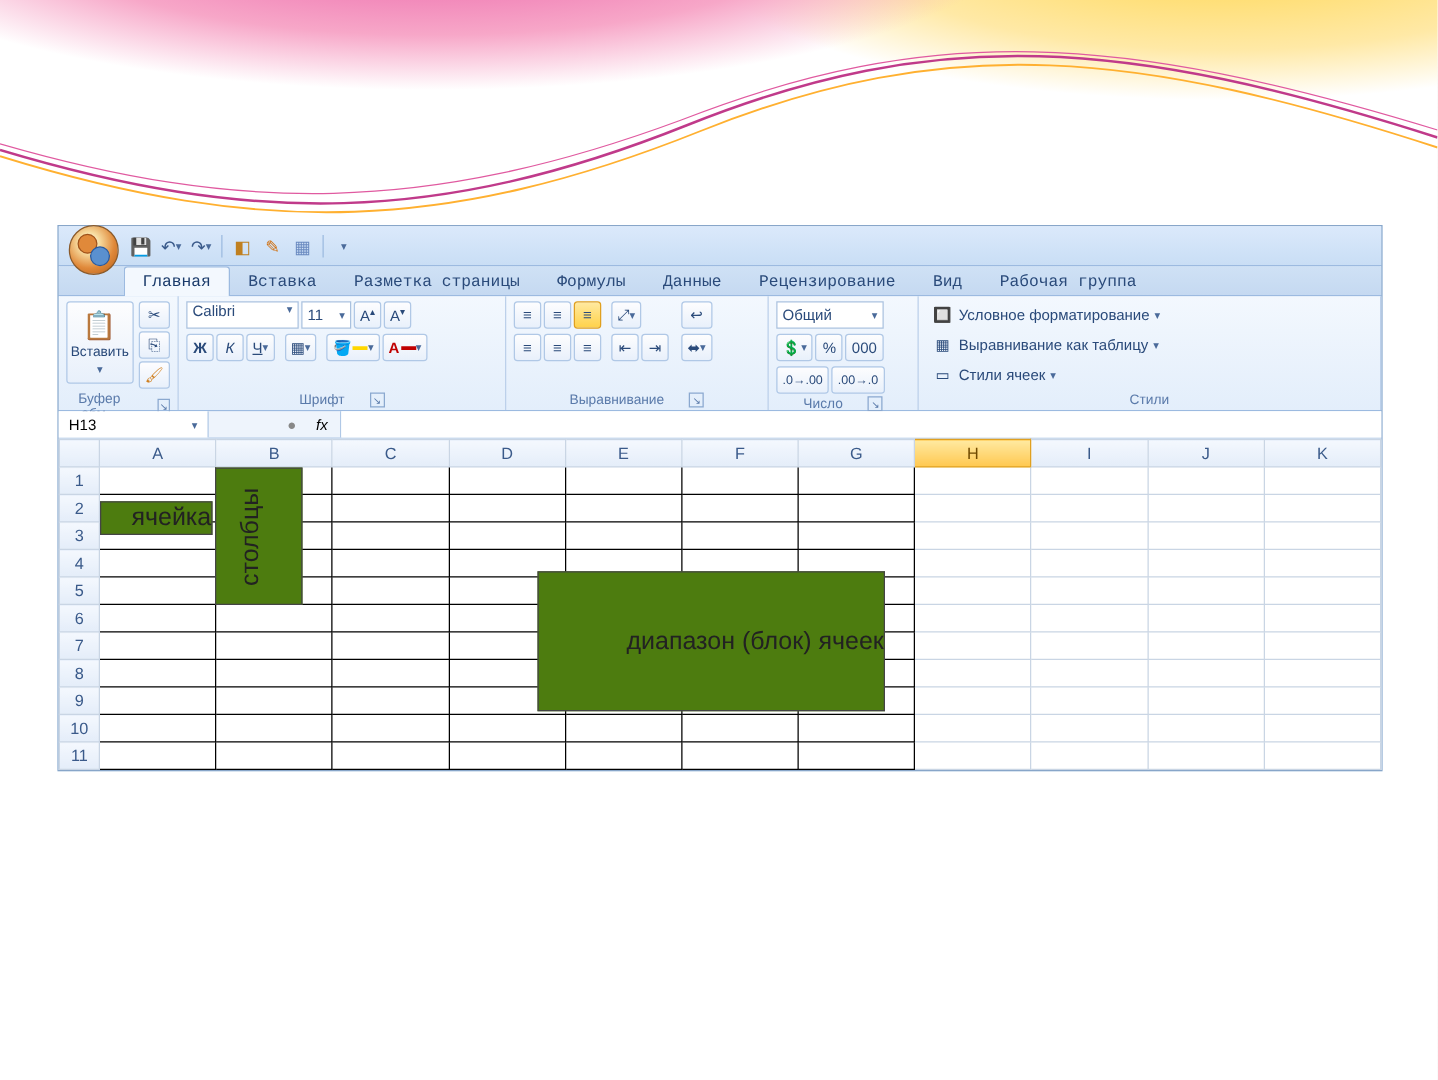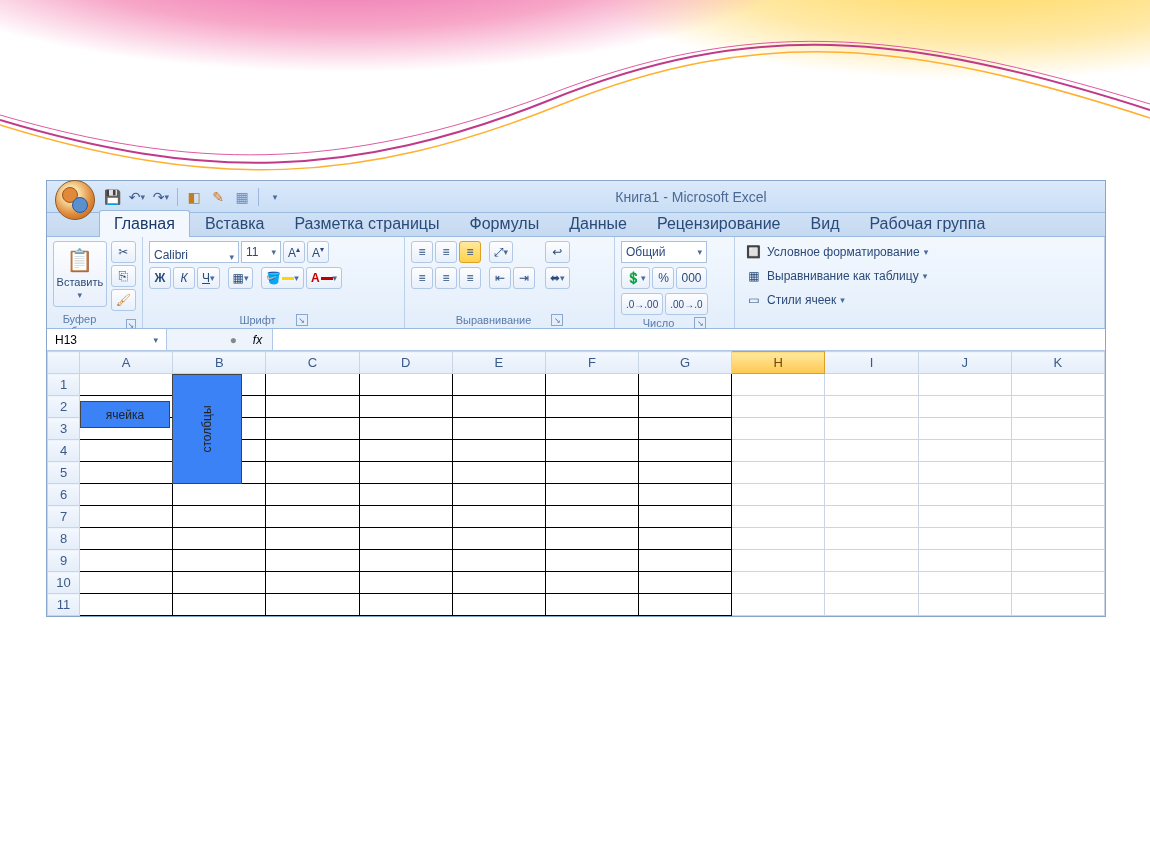--- a/index.html
+++ b/index.html
@@ -88,27 +88,28 @@
   .ribbon-tabs {
     display: flex;
     padding-left: 52px;
     background: linear-gradient(#cfe1f5,#c5d9f1);
     height: 24px;
     align-items: flex-end;
     border-bottom: 1px solid #9cbae0;
   }
   .ribbon-tab {
     padding: 4px 14px;
-    font-size: 16px;
+    font-size: 13px;
     color: #2a4a7a;
     cursor: pointer;
     border: 1px solid transparent;
     border-bottom: none;
     margin-bottom: -1px;
     border-radius: 3px 3px 0 0;
+    font-family: Liberation Mono, monospace;
   }
   .ribbon-tab.active {
     background: #f3f8fe;
     border-color: #9cbae0;
     color: #1a3a6a;
   }
   
   .ribbon {
     background: linear-gradient(#f3f8fe,#e3eefb);
     display: flex;
@@ -161,21 +162,21 @@
     font-size: 12px;
   }
   .rbtn.big { flex-direction: column; height: 66px; min-width: 48px; gap: 2px; font-size: 11px; }
   .vcol { display: flex; flex-direction: column; gap: 2px; }
   .hrow { display: flex; gap: 2px; align-items: center; }
   .font-name {
     width: 90px; height: 22px;
     border: 1px solid #a9c1df;
     background: #fff;
     padding: 0 4px;
-    display: flex; align-items: flex-end; justify-content: space-between;
+    display: flex; align-items: flex-start; justify-content: space-between;
     cursor: pointer;
   }
   .font-size {
     width: 40px; height: 22px;
     border: 1px solid #a9c1df;
     background: #fff;
     padding: 0 4px;
     display: flex; align-items: center; justify-content: space-between;
     cursor: pointer;
   }
@@ -248,26 +249,26 @@
   table.grid th.colhdr.active {
     background: linear-gradient(#ffe9a0,#ffc850);
     border-color: #e0a020;
     color: #704a00;
   }
   .body-row td { height: 28px; }
   .body-row td.data-border { border: 1px solid #000; }
   
   .overlay {
     position: absolute;
-    background: #3b82f6;
+    background: #4d7c0f;
     border: 1px solid #444;
     display: flex;
     align-items: center;
-    justify-content: center;
-    font-size: 12px;
+    justify-content: flex-end;
+    font-size: 20px;
     color: #222;
     z-index: 5;
   }
   .overlay.vertical span {
     transform: rotate(-90deg);
     white-space: nowrap;
   }
 </style>
 </head>
 <body>
@@ -290,21 +291,20 @@
       <div class="qicon">↷<span class="caret">▾</span></div>
       <div class="sep"></div>
       <div class="qicon" style="color:#c08020">◧</div>
       <div class="qicon" style="color:#d07010">✎</div>
       <div class="qicon" style="color:#6a8ac0">▦</div>
       <div class="sep"></div>
       <div class="qicon">
           <span class="caret">▾</span>
         </div>
     </div>
-    <div class="titlebar-title">Книга1 - Microsoft Excel</div>
   </div>
 
   <div class="ribbon-tabs">
     <div class="ribbon-tab active">Главная</div>
     <div class="ribbon-tab">Вставка</div>
     <div class="ribbon-tab">Разметка страницы</div>
     <div class="ribbon-tab">Формулы</div>
     <div class="ribbon-tab">Данные</div>
     <div class="ribbon-tab">Рецензирование</div>
     <div class="ribbon-tab">Вид</div>
@@ -494,20 +494,23 @@
             <span class="sicon">▦</span>
             <span>Выравнивание как таблицу</span>
             <span class="caret">▾</span>
           </div>
           <div class="styles-item">
             <span class="sicon">▭</span>
             <span>Стили ячеек</span>
             <span class="caret">▾</span>
           </div>
         </div>
+      </div>
+      <div class="ribbon-group-label">
+        <span>Стили</span>
       </div>
     </div>
 
   </div>
 
   <div class="formula-row">
     <div class="name-box">
       <span>H13</span>
       <span class="caret">▾</span>
     </div>
@@ -691,15 +694,18 @@
           </tr>
         </tbody>
     </table>
 
     <div class="overlay" style="left:33px; top:50px; width:90px; height:27px;">
       <span>ячейка</span>
     </div>
     <div class="overlay vertical" style="left:125px; top:23px; width:70px; height:110px;">
       <span>столбцы</span>
     </div>
+    <div class="overlay" style="left:383px; top:106px; width:278px; height:112px;">
+      <span>диапазон (блок) ячеек</span>
+    </div>
   </div>
 
 </div>
 
 </body></html>

